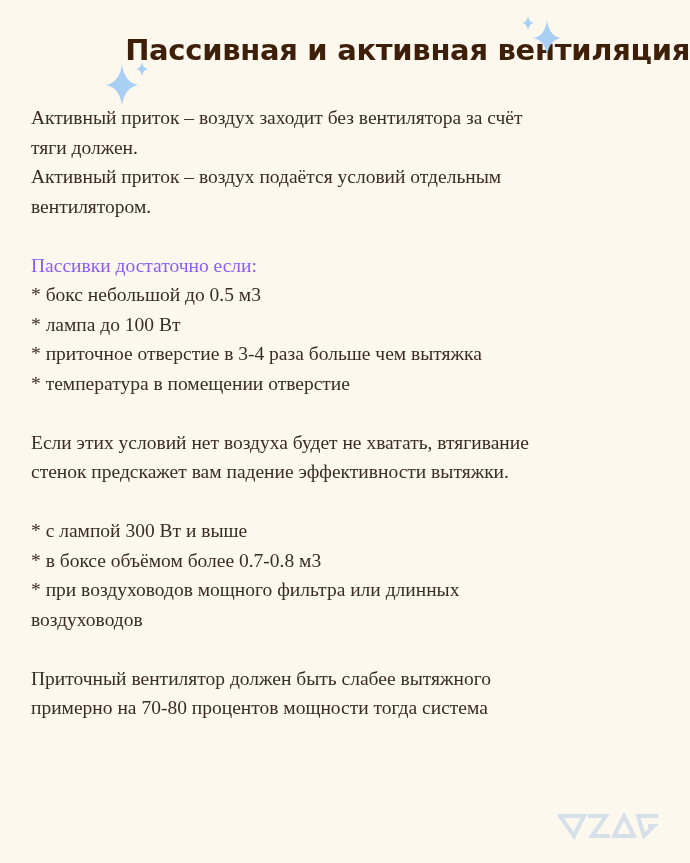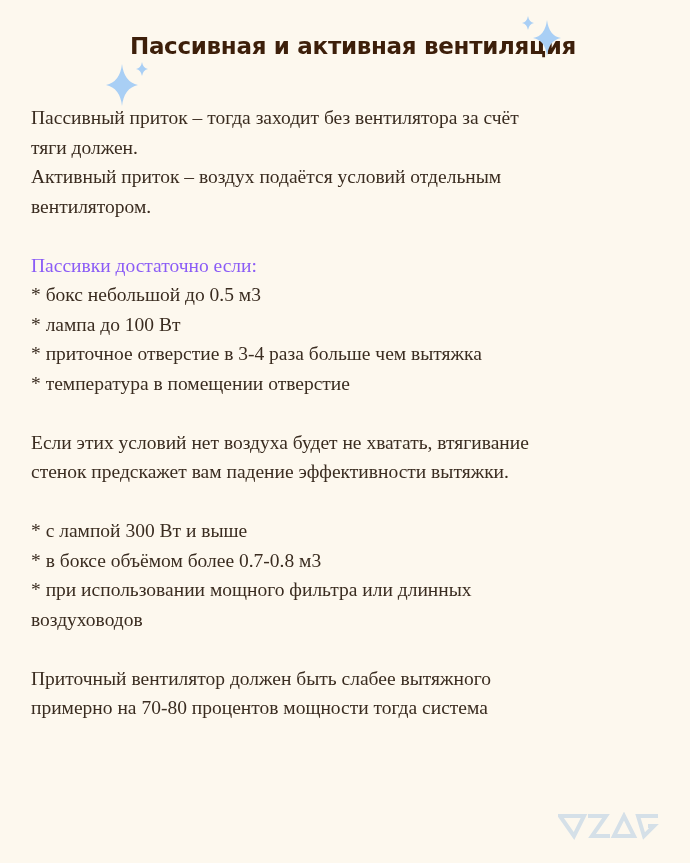--- a/index.html
+++ b/index.html
@@ -6,24 +6,24 @@
     body {
       width: 690px; height: 863px;
       background: #fdf8ee;
       position: relative;
       overflow: hidden;
       color: #3b2a1c;
     }
     .title {
       position: absolute;
       left: 16px; right: 0; top: 33px;
-      text-align: center;
+      text-align: right;
       font-family: "DejaVu Sans", sans-serif;
       font-weight: bold;
-      font-size: 23px;
+      font-size: 29px;
       letter-spacing: -0.3px;
       color: #3d1f0a;
       margin: 0;
     }
     .content {
       position: absolute;
       left: 31px; top: 103px;
       width: 630px;
       font-family: "Liberation Serif", serif;
       font-size: 19.5px;
@@ -45,37 +45,37 @@
   <path d="M31 6 Q33 22 45 24 Q33 26 31 42 Q29 26 17 24 Q29 22 31 6 Z" fill="#a9cff5"></path>
   <path d="M12 2 Q13 8 18 9 Q13 10 12 16 Q11 10 6 9 Q11 8 12 2 Z" fill="#a9cff5"></path>
 </svg>
 
 <svg class="sparkle" style="left:100px;top:58px;" width="56" height="50" viewBox="0 0 56 50">
   <path d="M22 6 Q24 24 38 27 Q24 30 22 48 Q20 30 6 27 Q20 24 22 6 Z" fill="#a9cff5"></path>
   <path d="M42 4 Q43 10 48 11 Q43 12 42 18 Q41 12 36 11 Q41 10 42 4 Z" fill="#a9cff5"></path>
 </svg>
 
 <div class="content">
-  <p>Пассивный приток – тогда заходит без вентилятора за счёт</p>
+  <p>Активный приток – воздух заходит без вентилятора за счёт</p>
   <p>тяги должен.</p>
   <p>Активный приток – воздух подаётся условий отдельным</p>
   <p>вентилятором.</p>
   <div class="gap"></div>
   <p class="heading">Пассивки достаточно если:</p>
   <p>* бокс небольшой до 0.5 м3</p>
   <p>* лампа до 100 Вт</p>
   <p>* приточное отверстие в 3-4 раза больше чем вытяжка</p>
   <p>* температура в помещении отверстие</p>
   <div class="gap"></div>
   <p>Если этих условий нет воздуха будет не хватать, втягивание</p>
   <p>стенок предскажет вам падение эффективности вытяжки.</p>
   <div class="gap"></div>
   <p>* с лампой 300 Вт и выше</p>
   <p>* в боксе объёмом более 0.7-0.8 м3</p>
-  <p>* при использовании мощного фильтра или длинных</p>
+  <p>* при воздуховодов мощного фильтра или длинных</p>
   <p>воздуховодов</p>
   <div class="gap"></div>
   <p>Приточный вентилятор должен быть слабее вытяжного</p>
   <p>примерно на 70-80 процентов мощности тогда система</p>
 </div>
 
 <svg class="logo" width="104" height="28" viewBox="0 0 104 28">
   <g fill="none" stroke="#d5e0e8" stroke-width="4" stroke-linejoin="miter">
     <path d="M2 4 L26 4 L16 24 Z"></path>
     <path d="M30 4 L48 4 L34 24 L52 24"></path>

